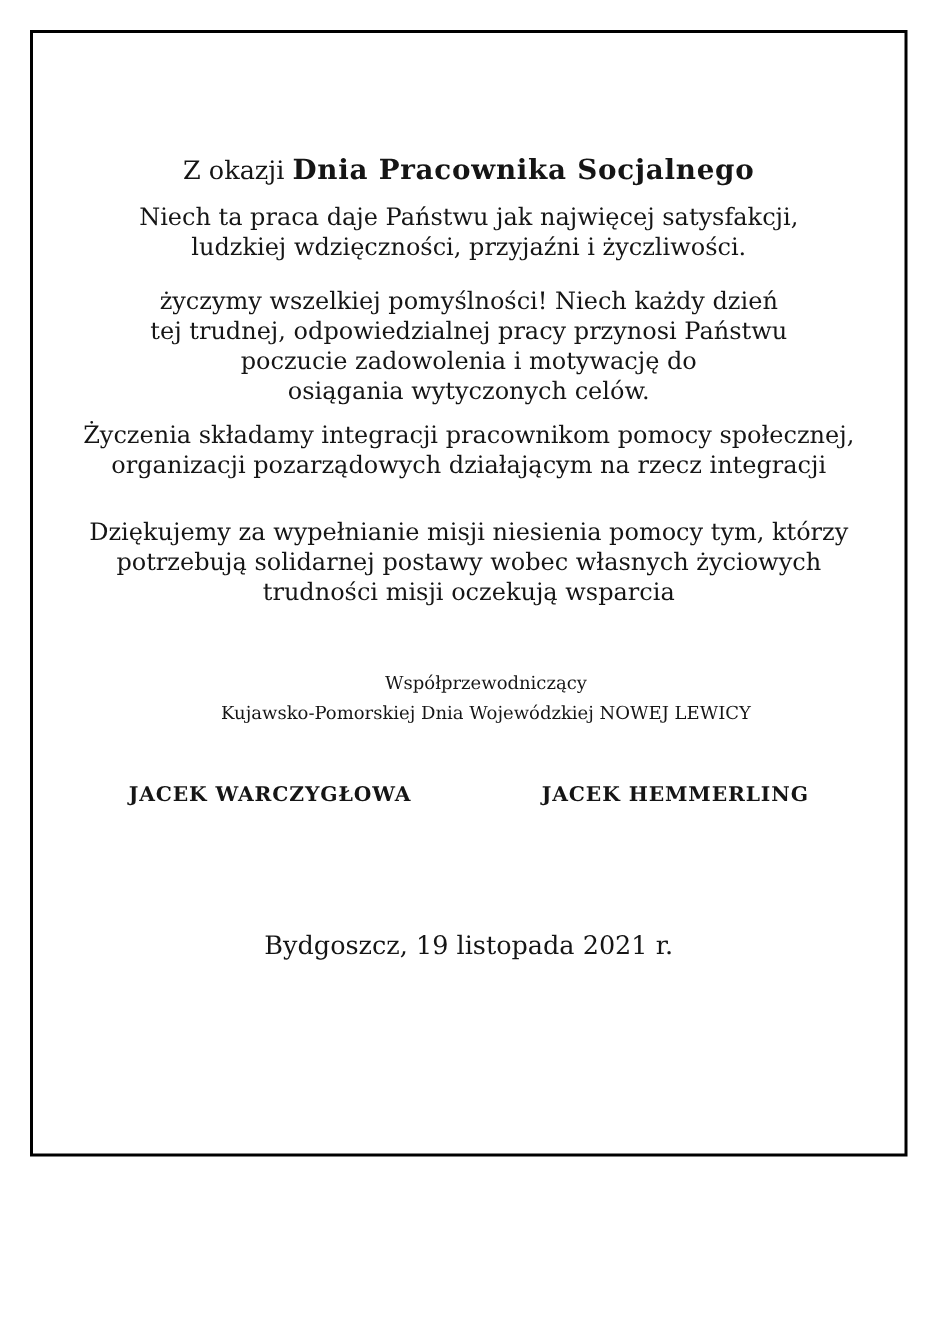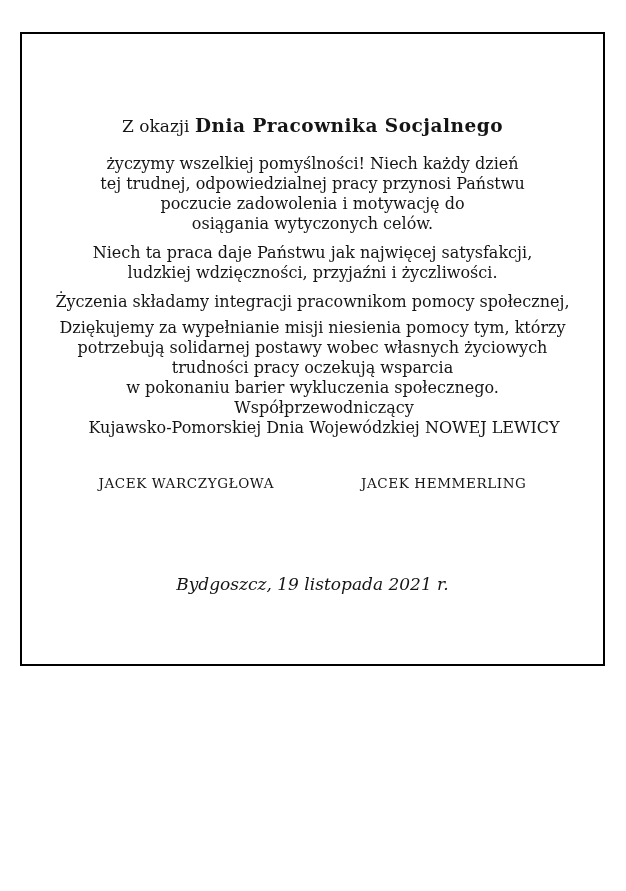--- a/index.html
+++ b/index.html
@@ -9,23 +9,23 @@
     width: 626px;
     height: 891px;
     background: #ffffff;
     overflow: hidden;
     font-family: "DejaVu Serif", "Liberation Serif", serif;
     color: #151515;
   }
   .doc-frame {
     position: absolute;
     left: 20px;
-    top: 32px;
+    top: 20px;
     width: 585px;
-    height: 634px;
+    height: 751px;
     border: 2px solid #000000;
     background: #ffffff;
   }
   .content {
     position: absolute;
     left: 0;
     top: 0;
     width: 100%;
     padding-top: 80px;
     text-align: center;
@@ -40,75 +40,75 @@
     font-size: 18.5px;
     letter-spacing: 0.5px;
   }
   .para {
     font-size: 16px;
     line-height: 20px;
   }
   .para-1 { margin-top: 16px; }
   .para-2 { margin-top: 9px; }
   .para-3 { margin-top: 9px; }
-  .para-4 { margin-top: 6px; }
+  .para-4 { margin-top: 25px; }
   .sig-heading {
-    font-size: 16px;
+    margin-top: 40px;
+    font-size: 12px;
     line-height: 20px;
     padding-left: 23px;
   }
   .sig-names {
     margin-top: 37px;
     display: flex;
     justify-content: center;
     gap: 87px;
-    font-weight: 400;
+    font-weight: 700;
     font-size: 13.5px;
     letter-spacing: 0.6px;
     line-height: 16px;
   }
   .dateline {
     margin-top: 82px;
     font-size: 17px;
     line-height: 22px;
-    font-style: italic;
   }
 </style>
 </head>
 <body>
 
 <div class="page">
   <div class="doc-frame">
     <div class="content">
 
       <div class="title">
         <span>Z okazji </span><span class="title-bold">Dnia Pracownika Socjalnego</span>
       </div>
 
+      <div class="para para-2">
+        <div>Niech ta praca daje Państwu jak najwięcej satysfakcji,</div>
+        <div>ludzkiej wdzięczności, przyjaźni i życzliwości.</div>
+      </div>
+
       <div class="para para-1">
         <div>życzymy wszelkiej pomyślności! Niech każdy dzień</div>
         <div>tej trudnej, odpowiedzialnej pracy przynosi Państwu</div>
         <div>poczucie zadowolenia i motywację do</div>
         <div>osiągania wytyczonych celów.</div>
       </div>
 
-      <div class="para para-2">
-        <div>Niech ta praca daje Państwu jak najwięcej satysfakcji,</div>
-        <div>ludzkiej wdzięczności, przyjaźni i życzliwości.</div>
-      </div>
-
       <div class="para para-3">
         <div>Życzenia składamy integracji pracownikom pomocy społecznej,</div>
+        <div>organizacji pozarządowych działającym na rzecz integracji</div>
       </div>
 
       <div class="para para-4">
         <div>Dziękujemy za wypełnianie misji niesienia pomocy tym, którzy</div>
         <div>potrzebują solidarnej postawy wobec własnych życiowych</div>
-        <div>trudności pracy oczekują wsparcia</div>
-        <div>w pokonaniu barier wykluczenia społecznego.</div>
+        <div>trudności misji oczekują wsparcia</div>
       </div>
 
       <div class="sig-heading">
         <div>Współprzewodniczący</div>
         <div>Kujawsko-Pomorskiej Dnia Wojewódzkiej NOWEJ LEWICY</div>
       </div>
 
       <div class="sig-names">
         <span>JACEK WARCZYGŁOWA</span>
         <span>JACEK HEMMERLING</span>

